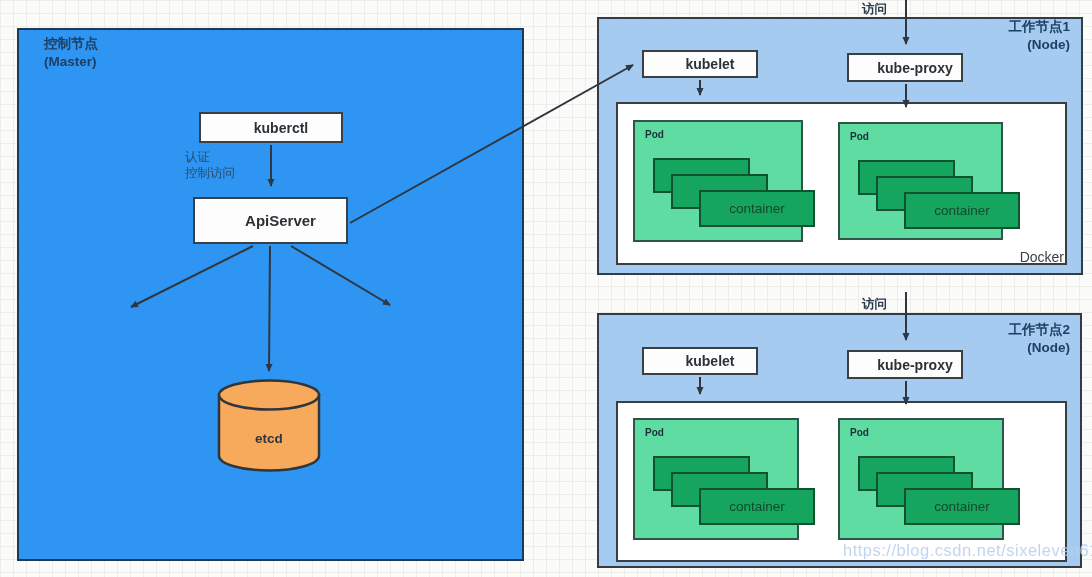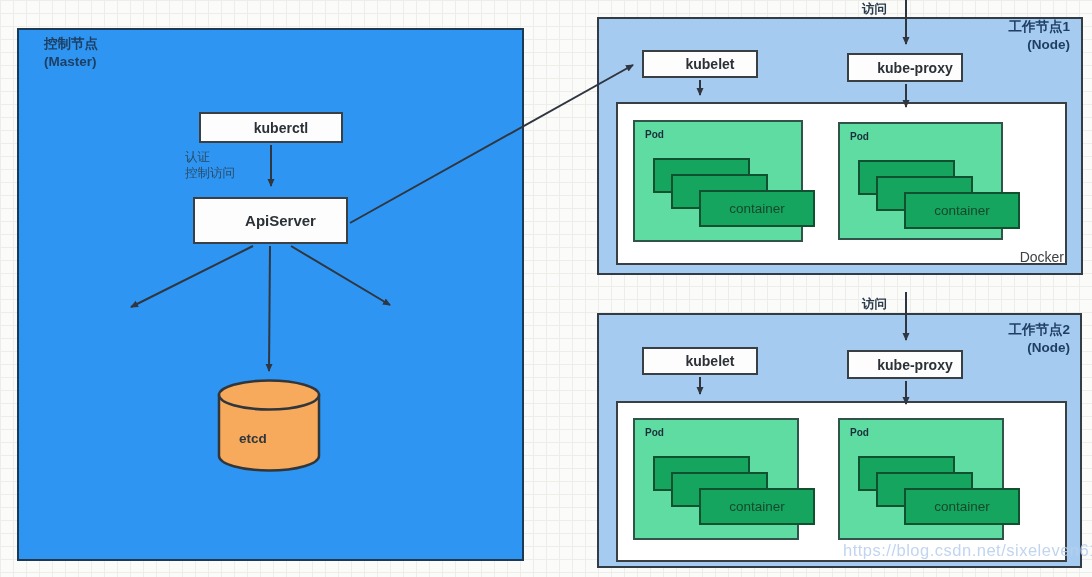--- a/index.html
+++ b/index.html
@@ -68,21 +68,21 @@
     position:absolute;width:97px;height:35px;
     background:var(--container-fill);border:2px solid var(--container-border);
     box-sizing:border-box;
   }
   .cbox.c1{left:18px;top:36px;}
   .cbox.c2{left:36px;top:52px;}
   .cbox.c3{left:64px;top:68px;width:116px;height:37px;
     display:flex;align-items:center;justify-content:center;
     color:#14482c;font-size:13.5px;}
   
-  .etcd-label{left:239px;top:431px;width:60px;text-align:left;font-weight:bold;font-size:13.5px;color:#30363b;}
+  .etcd-label{left:239px;top:431px;width:60px;text-align:center;font-weight:bold;font-size:13.5px;color:#30363b;}
   
   .watermark{left:843px;top:541px;width:246px;font-size:16.5px;color:var(--watermark);opacity:0.88;letter-spacing:0.5px;white-space:nowrap;}
   .overlay{position:absolute;left:0;top:0;pointer-events:none;}
 </style>
 </head>
 <body>
 
 <div class="canvas">
 
   <div class="abs master"></div>

